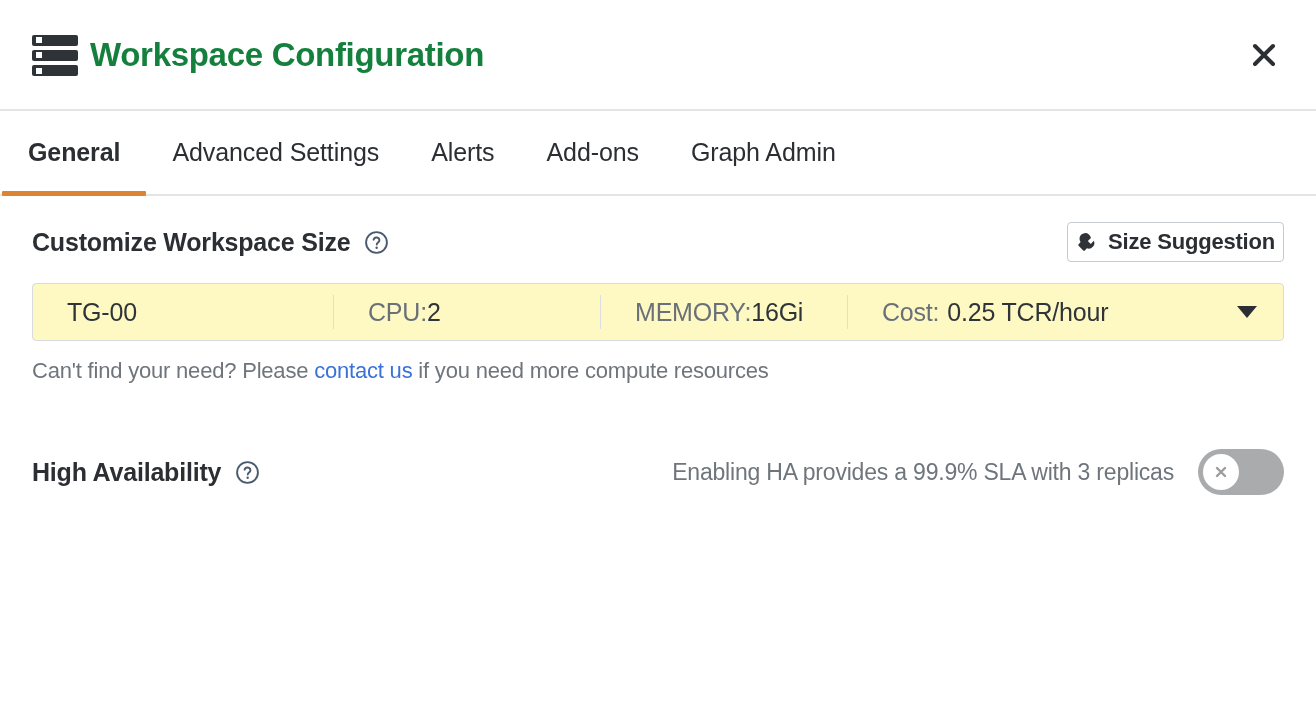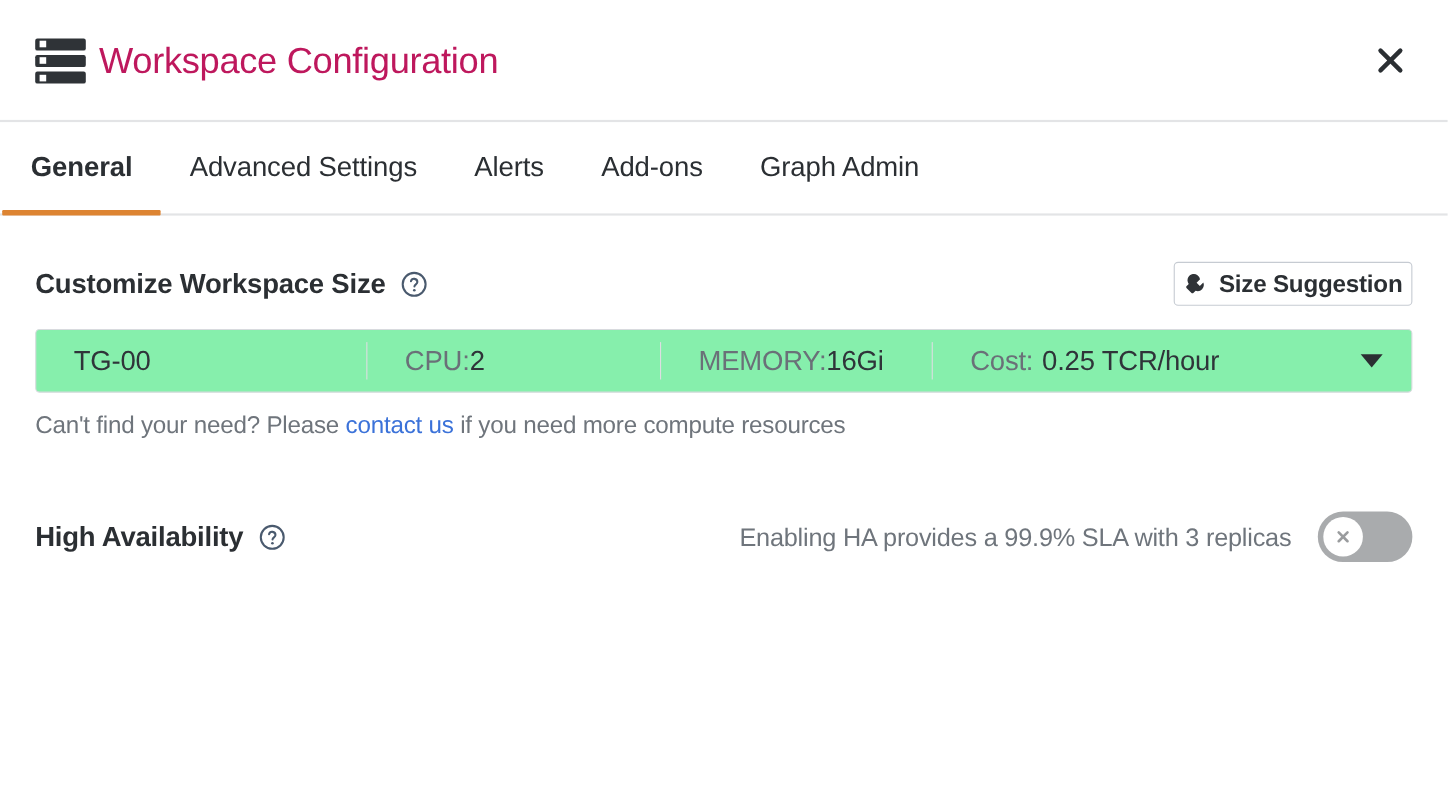--- a/index.html
+++ b/index.html
@@ -57,23 +57,23 @@
   .header-icon .bar::before {
     content: "";
     display: block;
     width: 6px;
     height: 6px;
     background: #ffffff;
     margin-left: 4px;
   }
   .dialog-title {
     font-size: 33px;
-    font-weight: 400;
+    font-weight: 700;
     letter-spacing: -0.3px;
-    color: #be185d;
+    color: #15803d;
     line-height: 1;
     white-space: nowrap;
   }
   .close-button {
     position: absolute;
     right: 30px;
     top: 50%;
     transform: translateY(-50%);
     width: 44px;
     height: 44px;
@@ -128,21 +128,20 @@
   
   .dialog-body {
     flex: 1 1 auto;
     padding: 26px 32px 0 32px;
   }
 
   .section-row {
     display: flex;
     align-items: center;
     justify-content: space-between;
-    margin-top: 16px;
   }
   .section-label {
     display: flex;
     align-items: center;
     gap: 14px;
   }
   .section-title {
     font-size: 25px;
     font-weight: 700;
     color: #2b2f33;
@@ -176,21 +175,21 @@
   }
   .wrench-icon { width: 22px; height: 22px; display: block; }
 
   
   .size-select {
     position: relative;
     margin-top: 21px;
     height: 58px;
     border: 1px solid #d8dade;
     border-radius: 4px;
-    background: #86efac;
+    background: #fef9c3;
     display: flex;
     align-items: center;
     cursor: pointer;
   }
   .sel-cell {
     display: flex;
     align-items: baseline;
     padding: 0 0 0 34px;
     font-size: 25px;
     color: #3a3f45;

